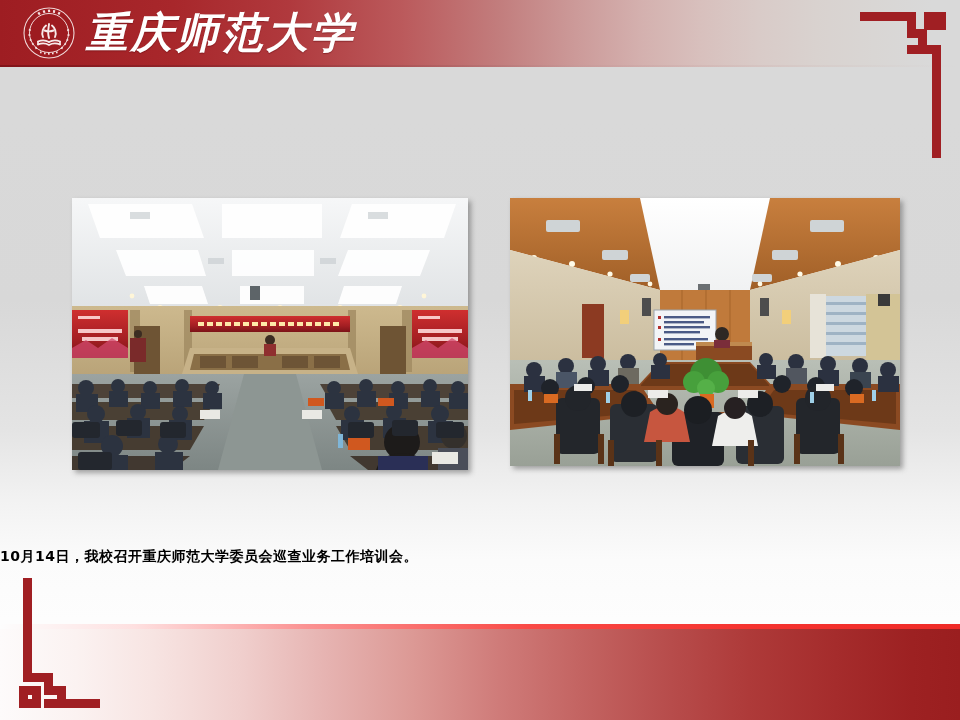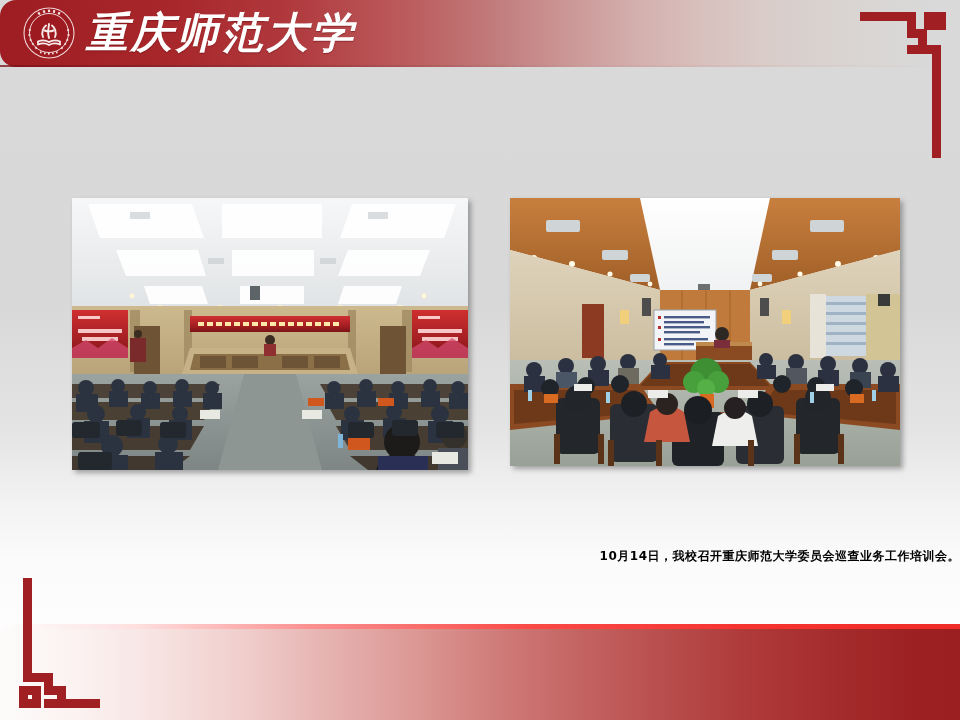--- a/index.html
+++ b/index.html
@@ -40,21 +40,20 @@
         #b0393d 30%,
         #bb5a5c 42%,
         #c27d7d 52%,
         #cc9a99 60%,
         #d4b1af 67%,
         #d8c0bd 73%,
         #d9cbc8 79%,
         #d9d2cf 85%,
         #d9d6d4 91%,
         #d9d9d9 97%);
-    border-radius: 16px;
   }
   #header-band::after {
     content: "";
     position: absolute;
     left: 0;
     bottom: 0;
     width: 100%;
     height: 2px;
     background: linear-gradient(to right, rgba(120,16,22,.75), rgba(190,150,150,.25) 60%, rgba(217,217,217,0));
   }
@@ -103,23 +102,23 @@
   #photo-left  { left: 72px;  top: 198px; width: 396px; height: 272px; }
   #photo-right { left: 510px; top: 198px; width: 390px; height: 268px; }
   .photo svg { display: block; width: 100%; height: 100%; }
 
   
   #caption {
     position: absolute;
     left: 0;
     top: 548px;
     width: 960px;
-    text-align: right;
+    text-align: left;
     font-family: "DejaVu Sans", "Liberation Sans", sans-serif;
-    font-size: 12px;
+    font-size: 14px;
     font-weight: bold;
     color: #000000;
     letter-spacing: .5px;
     white-space: nowrap;
   }
 
   
   #bottom-band {
     position: absolute;
     left: 0;

